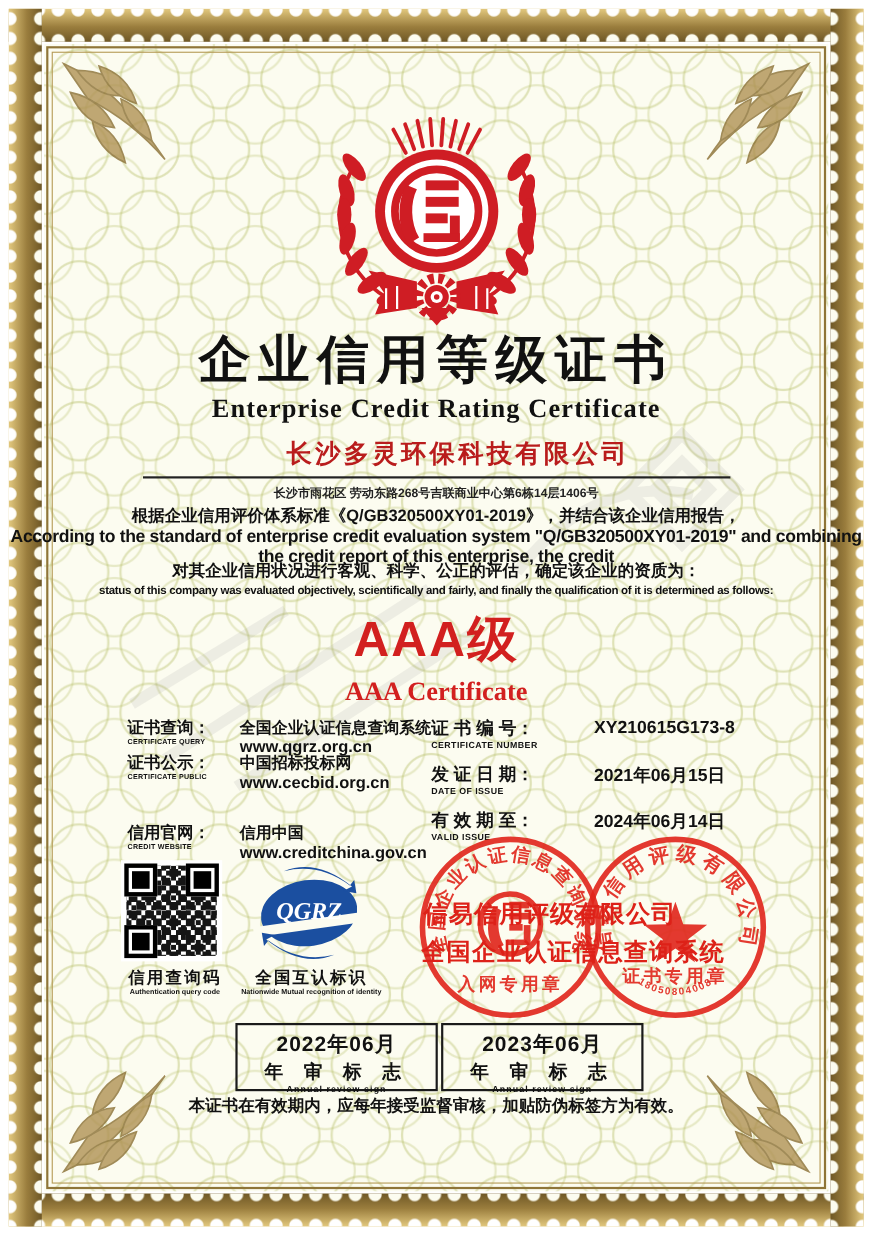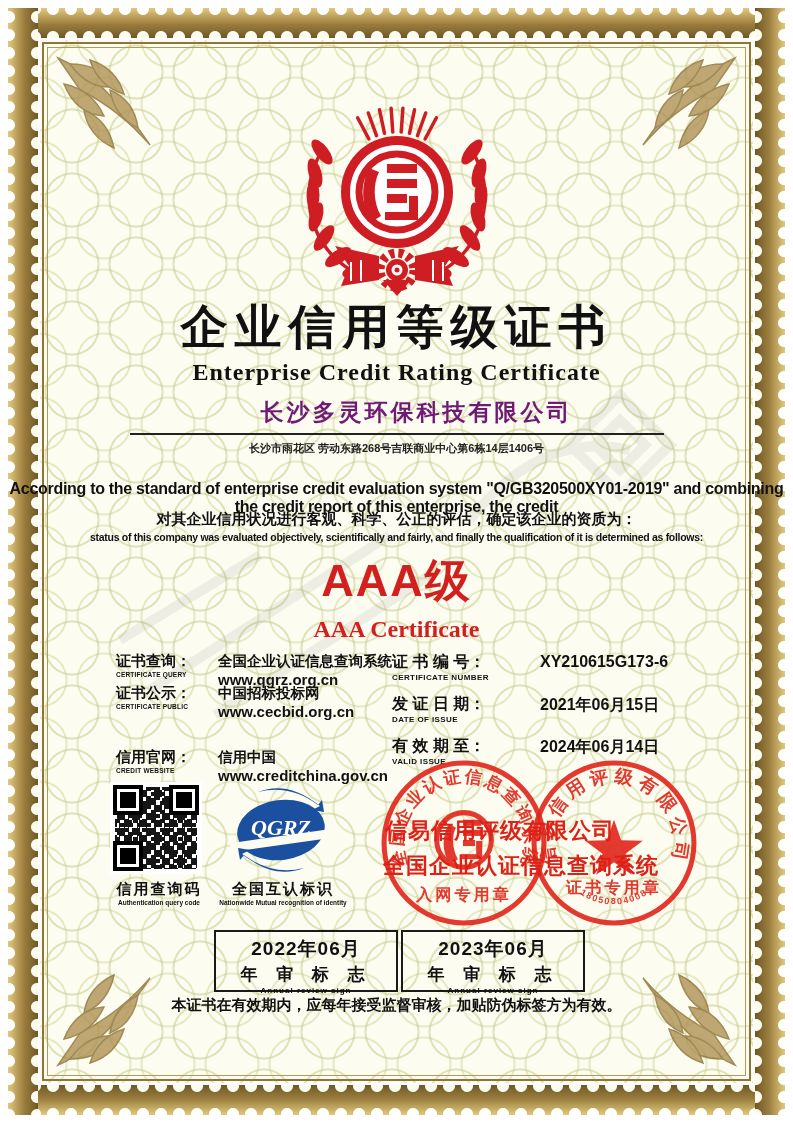--- a/index.html
+++ b/index.html
@@ -50,21 +50,21 @@
 
   .watermark{position:absolute;z-index:1;left:0;top:0;}
 
   .content{position:absolute;inset:0;z-index:3;}
   .abs{position:absolute;}
 
   .emblem{left:297px;top:80px;width:200px;height:218px;}
 
   .title-zh{left:0;right:0;top:296px;text-align:center;font-size:47px;font-weight:900;color:#111;letter-spacing:7px;}
   .title-en{left:0;right:0;top:359px;text-align:center;font-family:"Liberation Serif","DejaVu Serif",serif;font-size:24px;font-weight:700;color:#111;letter-spacing:1px;}
-  .company{left:0;right:0;top:397px;text-align:center;font-size:23px;font-weight:600;color:#701a75;letter-spacing:3px;padding-left:40px;}
+  .company{left:0;right:0;top:397px;text-align:center;font-size:23px;font-weight:600;color:#b91c1c;letter-spacing:3px;padding-left:40px;}
   .rule{left:130px;top:433px;width:534px;height:2px;background:#222;}
   .address{left:0;right:0;top:441px;text-align:center;font-size:11px;font-weight:700;color:#222;}
 
   .p1zh{left:0;right:0;top:460px;text-align:center;font-size:15px;font-weight:600;color:#111;}
   .p1en{left:0;right:0;top:480px;text-align:center;font-size:16px;font-weight:700;color:#111;letter-spacing:-0.3px;}
   .p2zh{left:0;right:0;top:510px;text-align:center;font-size:15px;font-weight:600;color:#111;}
   .p2en{left:0;right:0;top:531px;text-align:center;font-size:10.5px;font-weight:700;color:#111;letter-spacing:-0.3px;}
 
   .aaa{left:0;right:0;top:551px;text-align:center;font-size:45px;font-weight:900;color:#d2201f;letter-spacing:2px;}
   .aaa-en{left:0;right:0;top:616px;text-align:center;font-family:"Liberation Serif","DejaVu Serif",serif;font-size:24px;font-weight:700;color:#d2201f;}
@@ -250,20 +250,21 @@
         <path d="M86,200 L100,216 L114,200 Z"></path>
       </g>
     </svg>
 
     <div class="abs title-zh">企业信用等级证书</div>
     <div class="abs title-en">Enterprise Credit Rating Certificate</div>
     <div class="abs company">长沙多灵环保科技有限公司</div>
     <div class="abs rule"></div>
     <div class="abs address">长沙市雨花区 劳动东路268号吉联商业中心第6栋14层1406号</div>
 
+    <div class="abs p1zh">根据企业信用评价体系标准《Q/GB320500XY01-2019》，并结合该企业信用报告，</div>
     <div class="abs p1en">According to the standard of enterprise credit evaluation system "Q/GB320500XY01-2019" and combining the credit report of this enterprise, the credit</div>
     <div class="abs p2zh">对其企业信用状况进行客观、科学、公正的评估，确定该企业的资质为：</div>
     <div class="abs p2en">status of this company was evaluated objectively, scientifically and fairly, and finally the qualification of it is determined as follows:</div>
 
     <div class="abs aaa">AAA级</div>
     <div class="abs aaa-en">AAA Certificate</div>
 
     <div class="abs info-row lrow1">
       <div class="ilabel">
         <div class="zh">证书查询：</div>
@@ -293,21 +294,21 @@
         <div class="zh">信用中国</div>
         <div class="url">www.creditchina.gov.cn</div>
       </div>
     </div>
 
     <div class="abs info-row rrow1">
       <div class="rlabel">
         <div class="zh">证 书 编 号：</div>
         <div class="en">CERTIFICATE NUMBER</div>
       </div>
-      <div class="rvalue">XY210615G173-6</div>
+      <div class="rvalue">XY210615G173-8</div>
     </div>
     <div class="abs info-row rrow2">
       <div class="rlabel">
         <div class="zh">发 证 日 期：</div>
         <div class="en">DATE OF ISSUE</div>
       </div>
       <div class="rvalue">2021年06月15日</div>
     </div>
     <div class="abs info-row rrow3">
       <div class="rlabel">

